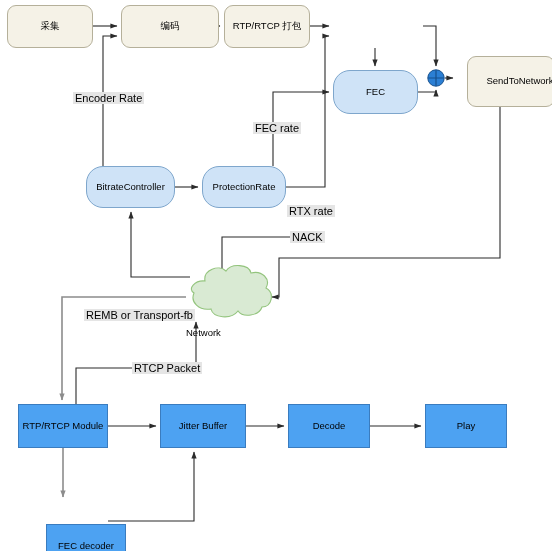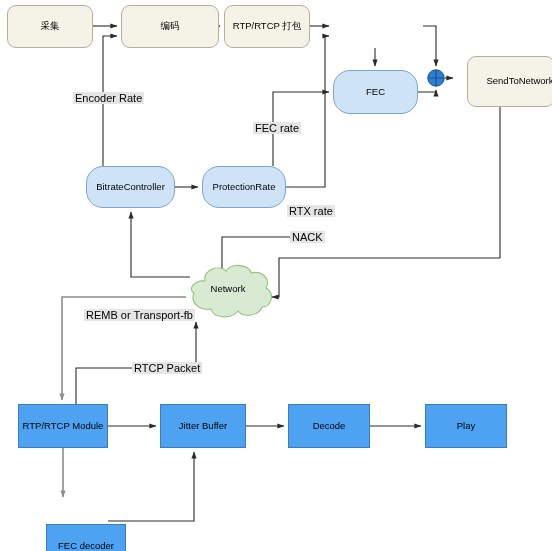--- a/index.html
+++ b/index.html
@@ -50,21 +50,22 @@
   .node-blue {
     background: #4da2f2;
     border: 1px solid #3a7cbf;
     border-radius: 0;
   }
   .cloud-label {
     position: absolute;
     z-index: 4;
     font-size: 9.5px;
     color: #000;
-    text-align: center;
+    text-align: left;
+    margin-top: 44px;
   }
   .edge-label {
     position: absolute;
     font-size: 11px;
     color: #000000;
     background: #e5e5e5;
     padding: 0 2px;
     white-space: nowrap;
     z-index: 5;
     line-height: 12px;

